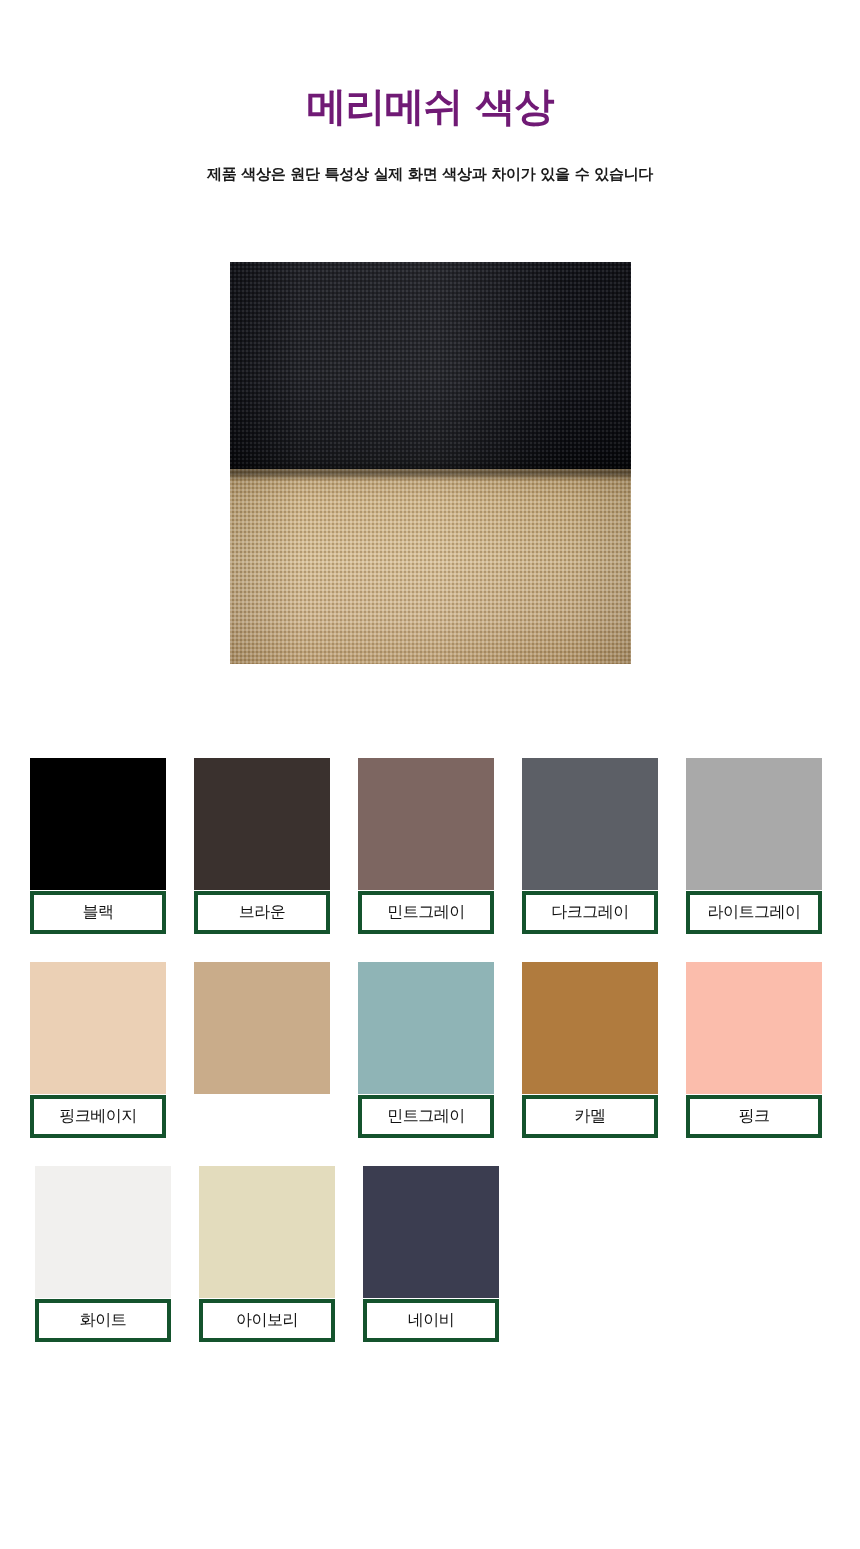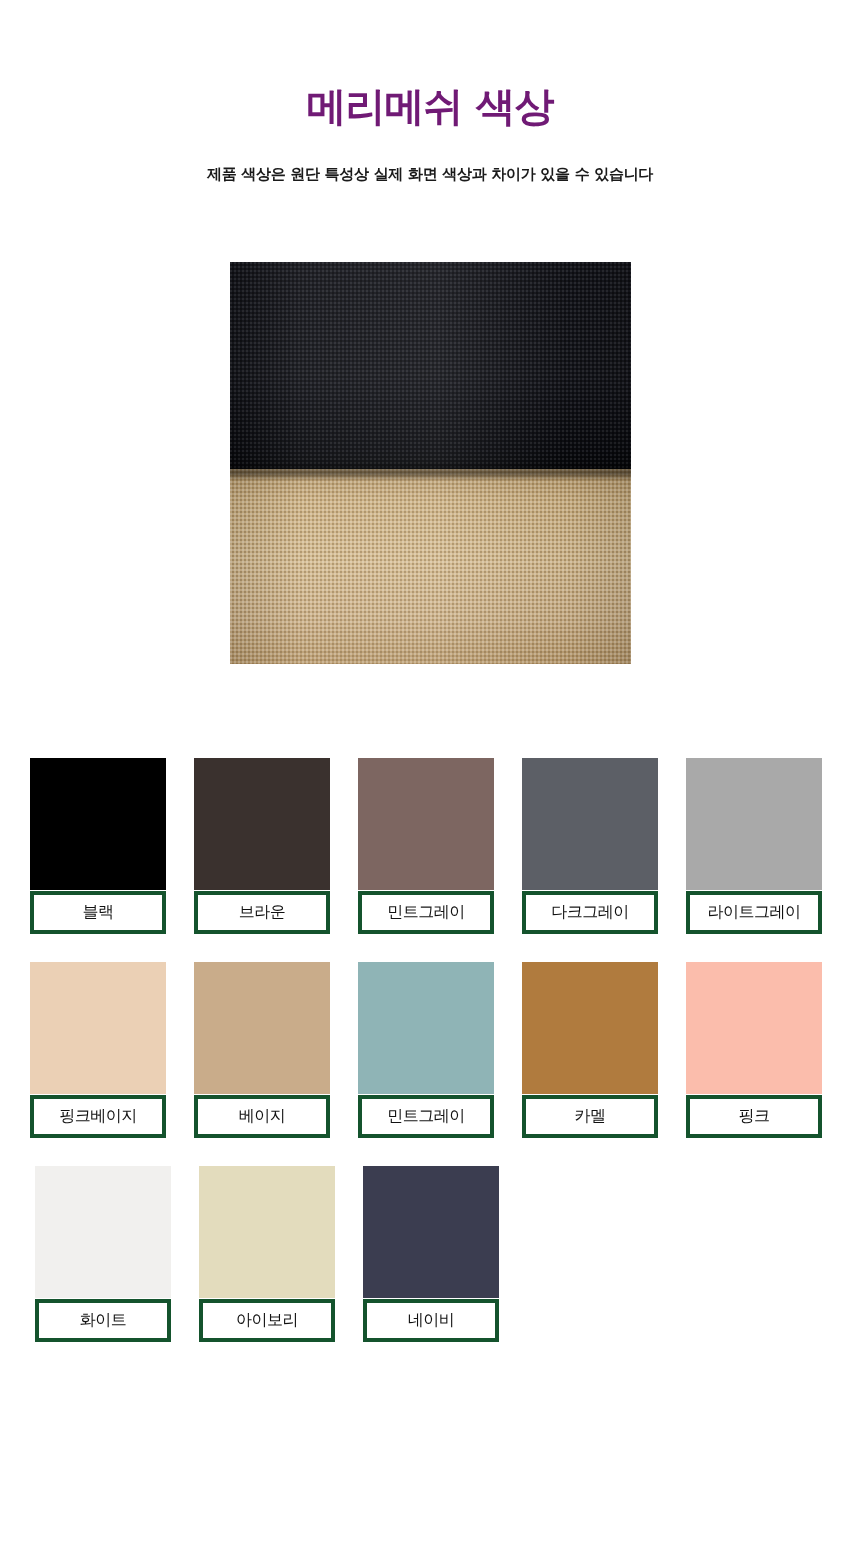--- a/index.html
+++ b/index.html
@@ -210,21 +210,20 @@
       </div>
     </div>
 
     <div class="swatch-row">
       <div class="swatch">
         <div class="swatch-color" style="background-color: rgb(235, 208, 181);"></div>
         <div class="swatch-label">핑크베이지</div>
       </div>
       <div class="swatch">
         <div class="swatch-color" style="background-color: rgb(201, 172, 138);"></div>
-        <div class="swatch-label">베이지</div>
       </div>
       <div class="swatch">
         <div class="swatch-color" style="background-color: rgb(143, 180, 182);"></div>
         <div class="swatch-label">민트그레이</div>
       </div>
       <div class="swatch">
         <div class="swatch-color" style="background-color: rgb(176, 123, 62);"></div>
         <div class="swatch-label">카멜</div>
       </div>
       <div class="swatch">

